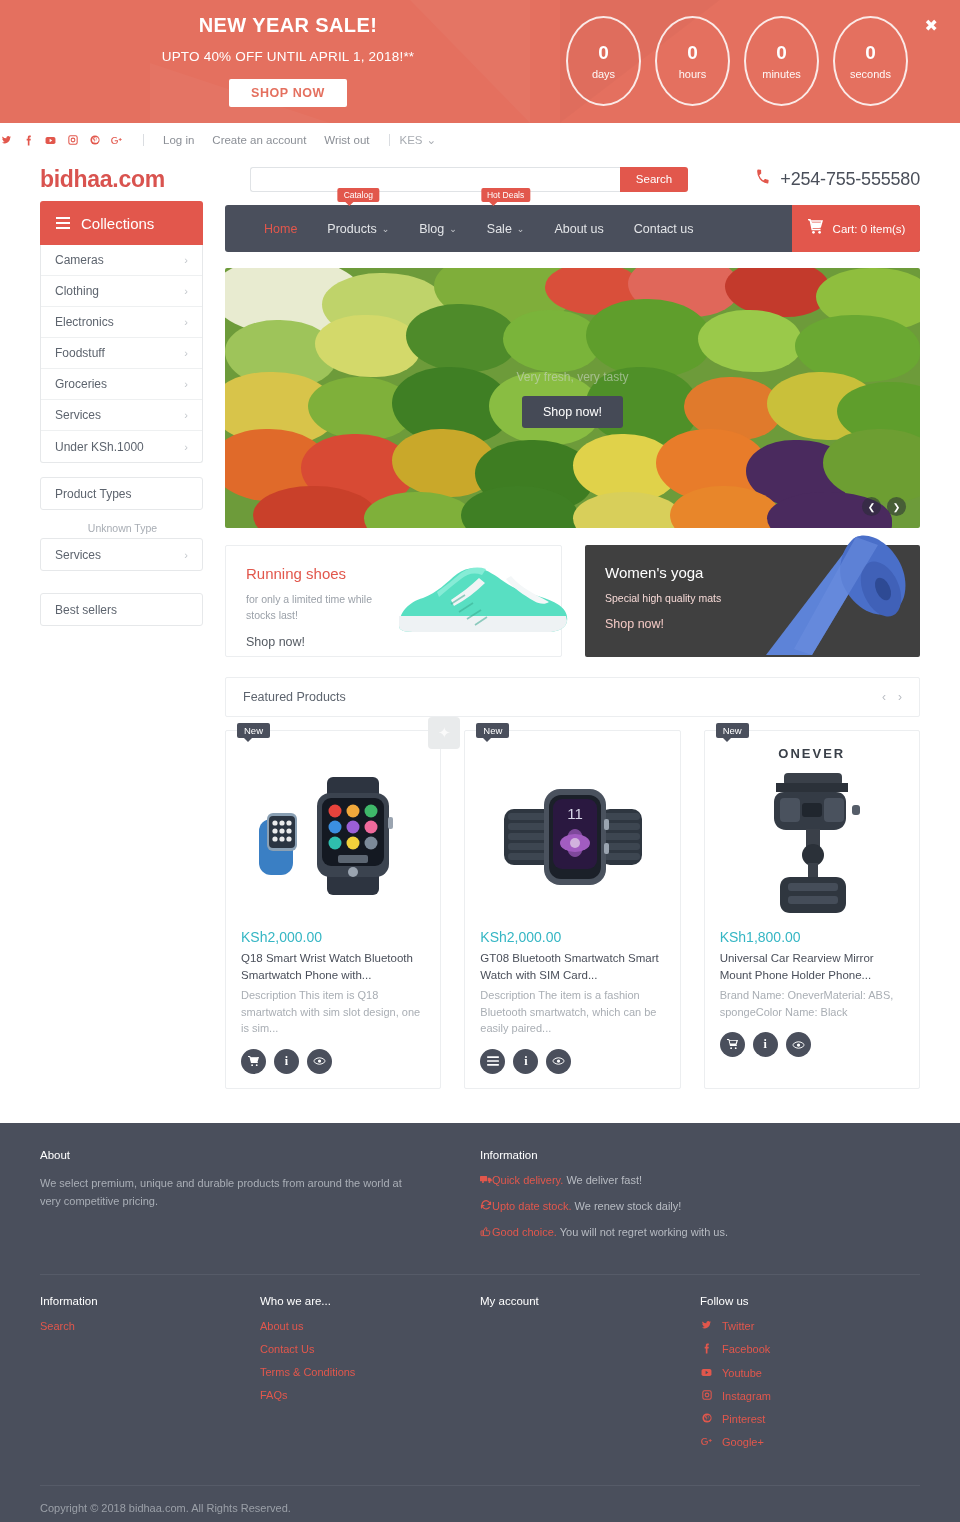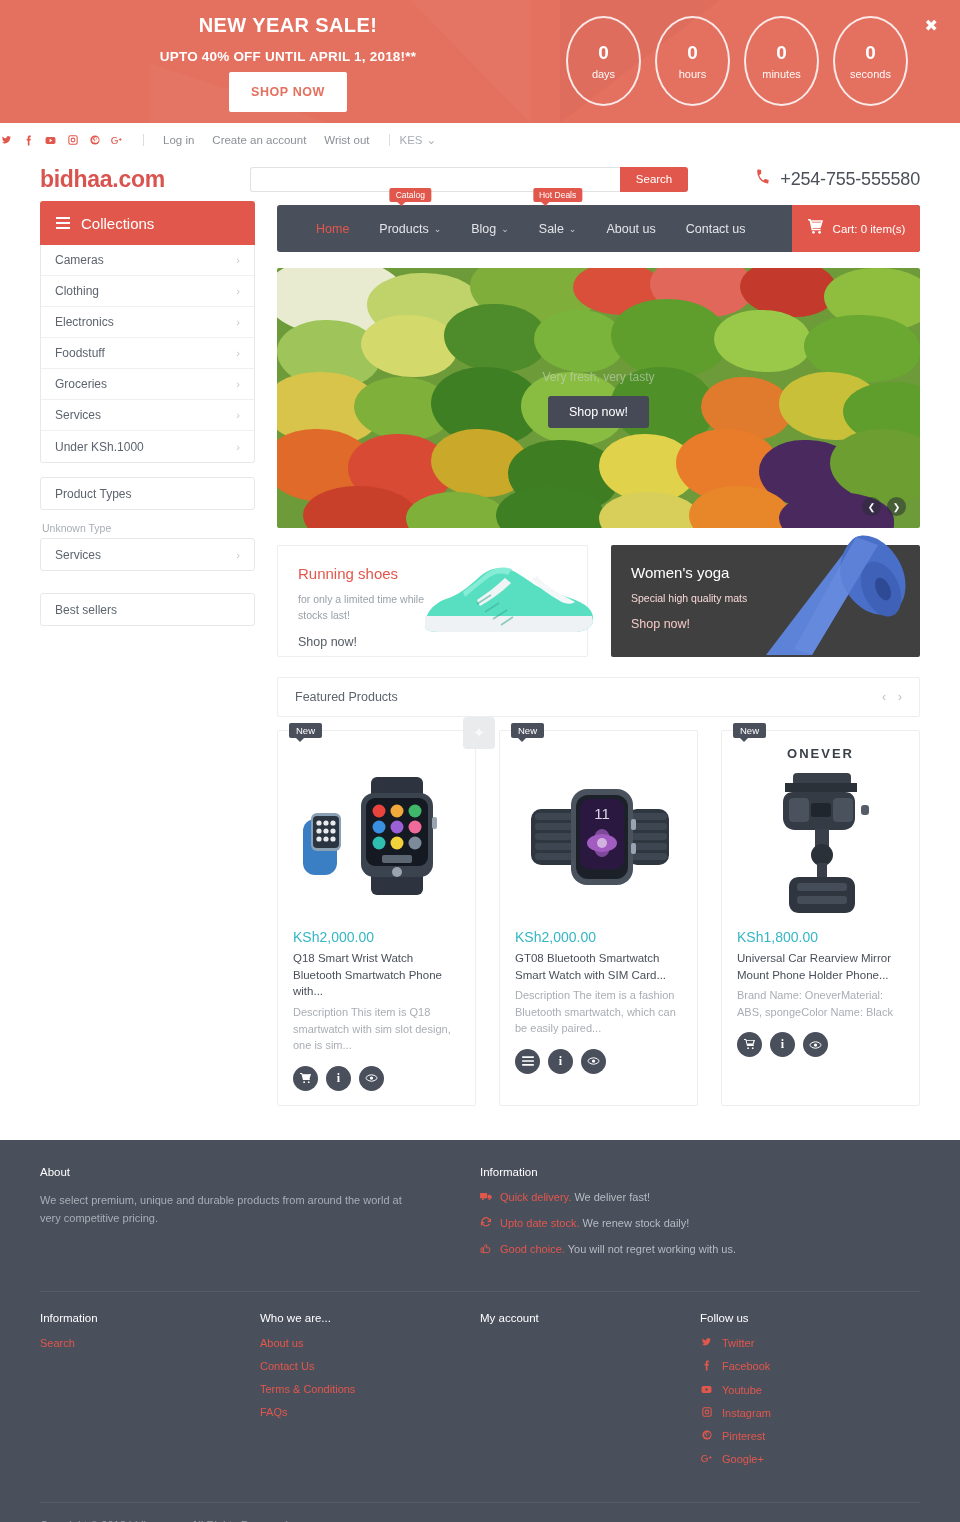--- a/index.html
+++ b/index.html
@@ -15,25 +15,25 @@
     overflow: hidden; color: #fff;
   }
   .promo .tri1 { position:absolute; top:0; left:410px; width:0; height:0;
     border-left:120px solid transparent; border-top:123px solid rgba(255,255,255,0.035); }
   .promo .tri2 { position:absolute; top:0; left:560px; width:0; height:0;
     border-right:160px solid transparent; border-top:123px solid rgba(0,0,0,0.02); }
   .promo .tri3 { position:absolute; bottom:0; left:150px; width:0; height:0;
     border-right:180px solid transparent; border-bottom:60px solid rgba(255,255,255,0.03); }
   .promo-left { position:absolute; left:8px; top:0; width:560px; text-align:center; padding-top:10px; }
   .promo-title { font-size:20px; font-weight:bold; letter-spacing:.4px; margin-top:4px; }
-  .promo-sub { font-size:13.5px; font-weight:bold; letter-spacing:.2px; margin-top:12px; }
+  .promo-sub { font-size:13.5px; font-weight:normal; letter-spacing:.2px; margin-top:12px; }
   .promo-btn {
-    display:inline-block; margin-top:8px; background:#fff; color:#e4705f;
+    display:inline-block; margin-top:15px; background:#fff; color:#e4705f;
     font-size:12.5px; font-weight:bold; letter-spacing:.6px;
-    padding:13px 22px; border-radius:2px; cursor:pointer;
+    padding:7px 22px; border-radius:2px; cursor:pointer;
   }
   .counters { position:absolute; right:52px; top:16px; display:flex; gap:14px; }
   .counter {
     width:75px; height:90px; border:2px solid rgba(255,255,255,.85);
     border-radius:50%; display:flex; flex-direction:column;
     align-items:center; justify-content:center;
   }
   .counter .num { font-size:19px; font-weight:bold; line-height:1; }
   .counter .lbl { font-size:11px; margin-top:6px; opacity:.95; }
   .promo-close { position:absolute; right:22px; top:18px; font-size:16px;
@@ -57,21 +57,21 @@
     font-family:"Liberation Sans",sans-serif; outline:none; color:#555;
   }
   .searchbtn { background:#e2574c; color:#fff; font-size:11.5px; border:none;
     height:25px; padding:0 16px; border-radius:0 3px 3px 0; cursor:pointer;
     font-family:"Liberation Sans",sans-serif; }
   .phone { margin-left:auto; display:flex; align-items:center; gap:9px; }
   .phone .ico { color:#e2574c; font-size:17px; transform:rotate(8deg); }
   .phone .num { font-size:18px; color:#4a4f5a; letter-spacing:-.2px; }
   
   .layout { display:flex; padding:0 40px; align-items:flex-start; }
-  .sidebar { width:215px; flex:none; }
+  .sidebar { width:163px; flex:none;text-align:center; }
   .coll-head { background:#e2574c; color:#fff; height:44px; display:flex;
     align-items:center; gap:11px; padding:0 16px; font-size:15px; border-radius:3px 3px 0 0;
     cursor:pointer; }
   .burger { display:inline-flex; flex-direction:column; gap:3px; }
   .burger i { display:block; width:14px; height:2px; background:#fff; }
   .sbox { border:1px solid #e6e8ea; border-top:none; background:#fff; border-radius:0 0 3px 3px; }
   .sitem { height:31px; display:flex; align-items:center; justify-content:space-between;
     padding:0 14px; font-size:12px; color:#5d646e; border-bottom:1px solid #eef0f1; cursor:pointer; }
   .sitem:last-child { border-bottom:none; }
   .sitem .chev { color:#c3c7cc; font-size:11px; }
@@ -155,21 +155,21 @@
     background:#e9ebec; border-radius:4px; display:flex; align-items:center;
     justify-content:center; color:#fafafa; font-size:15px; z-index:6; }
   
   .footer { background:#4a4f5c; color:#cfd3d8; margin-top:34px; padding:26px 40px 0 40px;
     min-height:352px; }
   .frow { display:flex; }
   .fcol { flex:1; }
   .fh { font-size:11.5px; color:#fff; margin-bottom:13px; }
   .ftext { font-size:11px; color:#a9aeb6; line-height:1.65; max-width:380px; }
   .fline { font-size:11px; color:#b7bbc2; margin-bottom:13px; display:flex;
-    align-items:center; gap:8px; }
+    align-items:center; }
   .fline .i { color:#e2574c; font-size:11px; width:12px; }
   .fline b { color:#e2574c; font-weight:normal; }
   .fdiv { height:1px; background:#565b68; margin:22px 0 20px 0; }
   .flink { display:block; font-size:11px; color:#e2574c; margin-bottom:11px;
     text-decoration:none; cursor:pointer; }
   .fsoc { display:flex; align-items:center; gap:9px; margin-bottom:11px; cursor:pointer; }
   .fsoc .i { color:#e2574c; width:13px; font-size:11px; text-align:center; }
   .fsoc .t { color:#e2574c; font-size:11px; }
   .fbot { border-top:1px solid #565b68; margin-top:26px; padding:16px 0;
     font-size:11px; color:#9ba0a8; }

